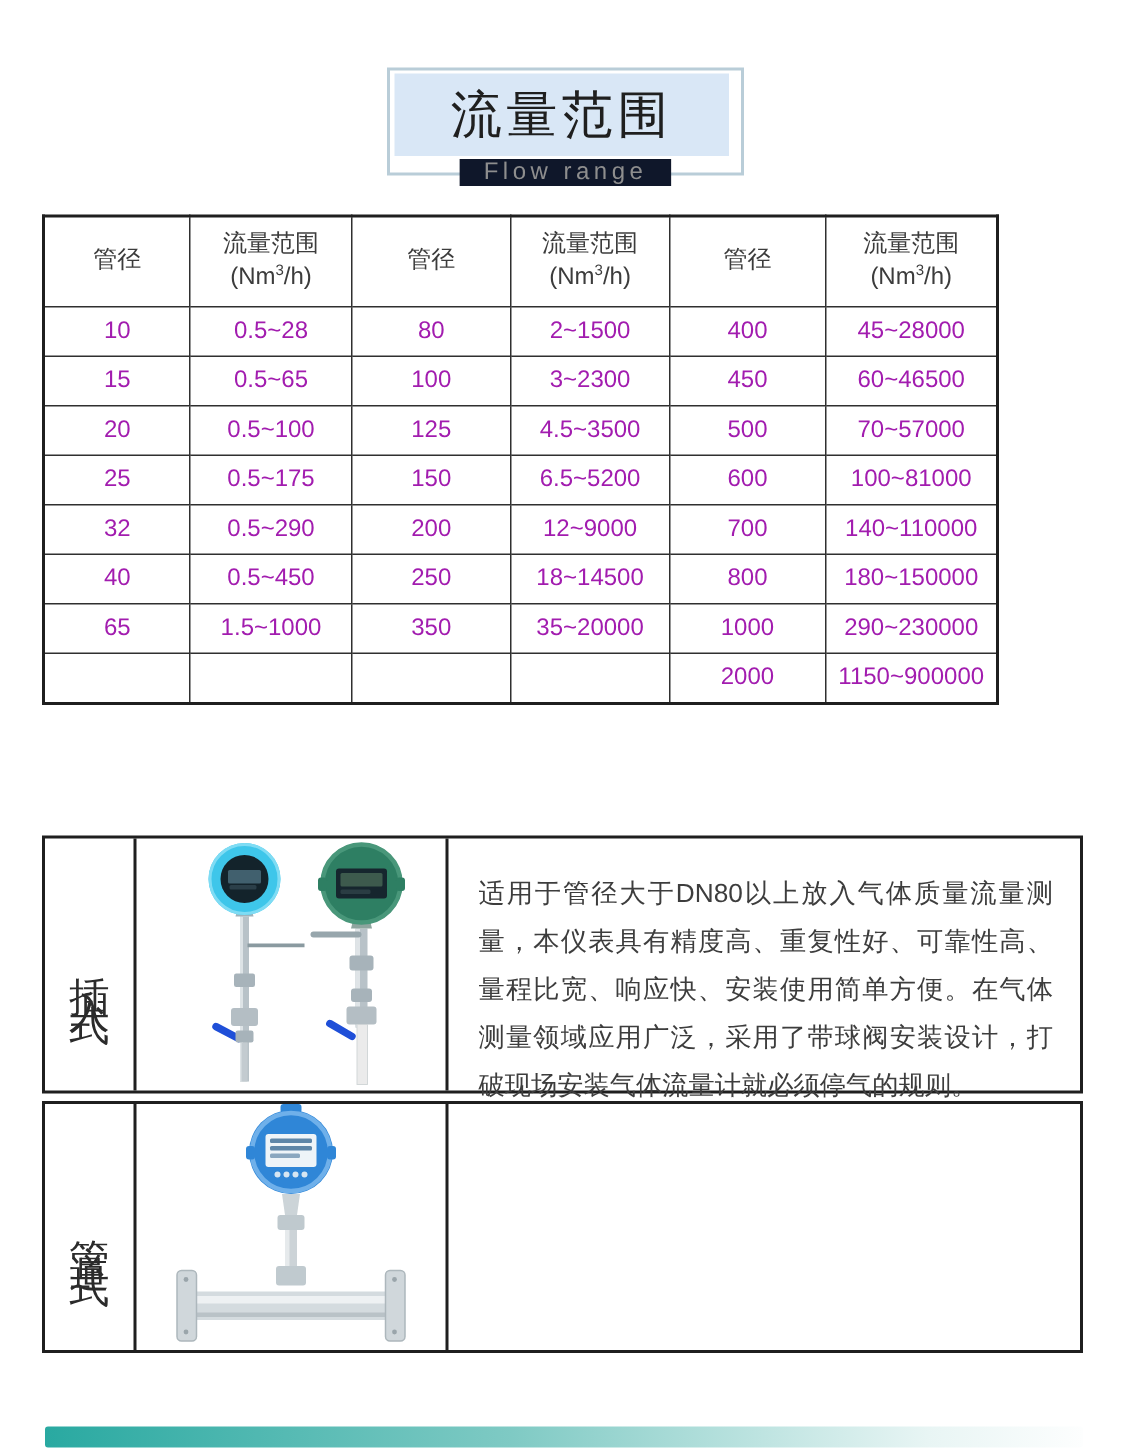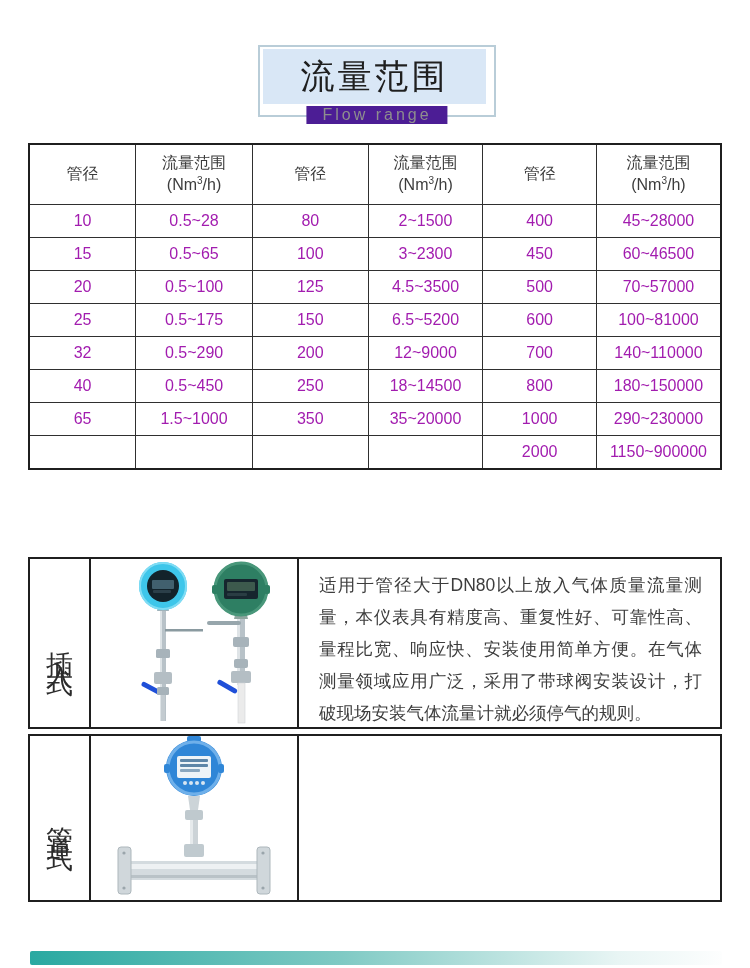--- a/index.html
+++ b/index.html
@@ -8,24 +8,24 @@
     font-family:"Liberation Sans","DejaVu Sans",sans-serif;color:#404040;
     overflow:hidden;
   }
   
   .title-wrap{position:absolute;left:258px;top:45px;width:238px;height:72px;
     border:2px solid #b9cdd8;box-sizing:border-box;}
   .title-fill{position:absolute;left:3px;top:2px;right:8px;height:55px;
     background:#d9e7f6;display:flex;align-items:center;justify-content:center;}
   .title-zh{font-size:34px;letter-spacing:3px;color:#1f1f1f;font-weight:400;}
   .title-en{position:absolute;left:50%;bottom:0;transform:translate(-50%,50%);
-    background:#4c1d95;padding:0 16px;font-size:16px;letter-spacing:3px;
+    background:#0f172a;padding:0 16px;font-size:16px;letter-spacing:3px;
     color:#8e8e8e;white-space:nowrap;}
   
-  table.flow{position:absolute;left:28px;top:143px;width:694px;height:327px;
+  table.flow{position:absolute;left:28px;top:143px;width:638px;height:327px;
     border-collapse:collapse;table-layout:fixed;}
   table.flow th,table.flow td{
     border:1px solid #2f2f2f;text-align:center;vertical-align:middle;
     font-size:16px;color:#a21caf;padding:0;}
   table.flow{border:2px solid #1f1f1f;}
   table.flow thead tr{height:60px;}
   table.flow th{font-weight:400;color:#3c3c3c;line-height:1.35;}
   table.flow sup{font-size:10px;}
   col.c1{width:15.4%}col.c2{width:16.9%}col.c3{width:16.7%}
   col.c4{width:16.6%}col.c5{width:16.4%}col.c6{width:18.0%}
@@ -33,21 +33,21 @@
   .section{position:absolute;left:28px;width:694px;border:2px solid #1f1f1f;
     box-sizing:border-box;display:flex;background:#fff;}
   .sec1{top:557px;height:172px;}
   .sec2{top:734px;height:168px;}
   .sec-label{width:59px;border-right:2px solid #1f1f1f;display:flex;
     align-items:center;justify-content:center;}
   .sec-label span{writing-mode:vertical-rl;text-orientation:upright;
     font-size:27px;letter-spacing:9px;color:#2b2b2b;}
   .sec-media{width:206px;border-right:2px solid #1f1f1f;display:flex;
     align-items:center;justify-content:center;overflow:hidden;}
-  .sec-text{flex:1;padding:6px 18px 8px 20px;display:flex;align-items:flex-start;}
+  .sec-text{flex:1;padding:16px 18px 8px 20px;display:flex;align-items:flex-start;}
   .sec-text p{margin:4px 0 0 0;font-size:17.5px;line-height:32px;color:#3d3d3d;
     text-align:justify;}
   .sec2 .sec-text p{margin-top:12px;}
   
   .footer-bar{position:absolute;left:30px;top:951px;width:692px;height:14px;
     border-radius:2px;
     background:linear-gradient(to right,#29a9a1,#7fcac4 45%,#e8f5f4 85%,#fdfefe);}
 </style>
 </head>
 <body>

